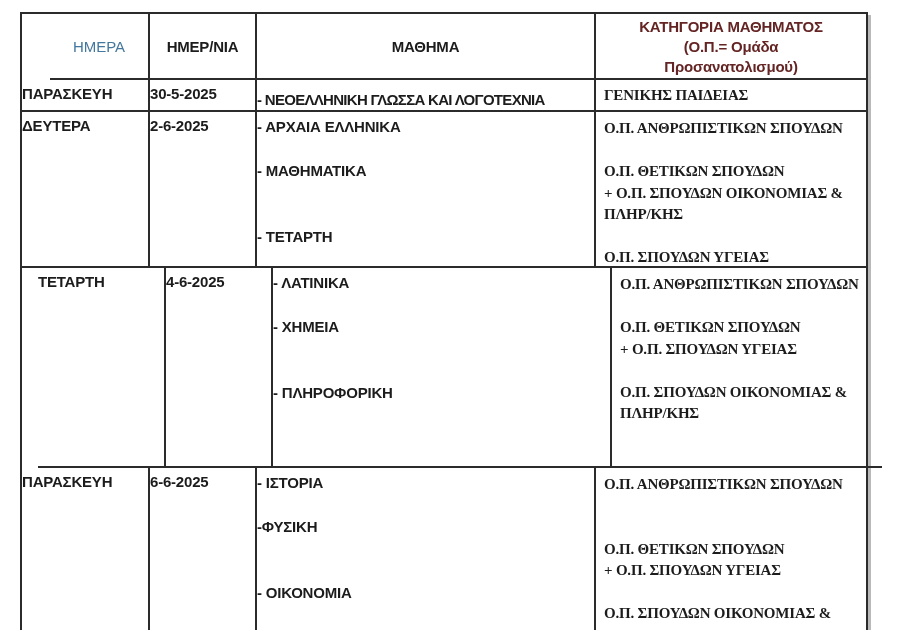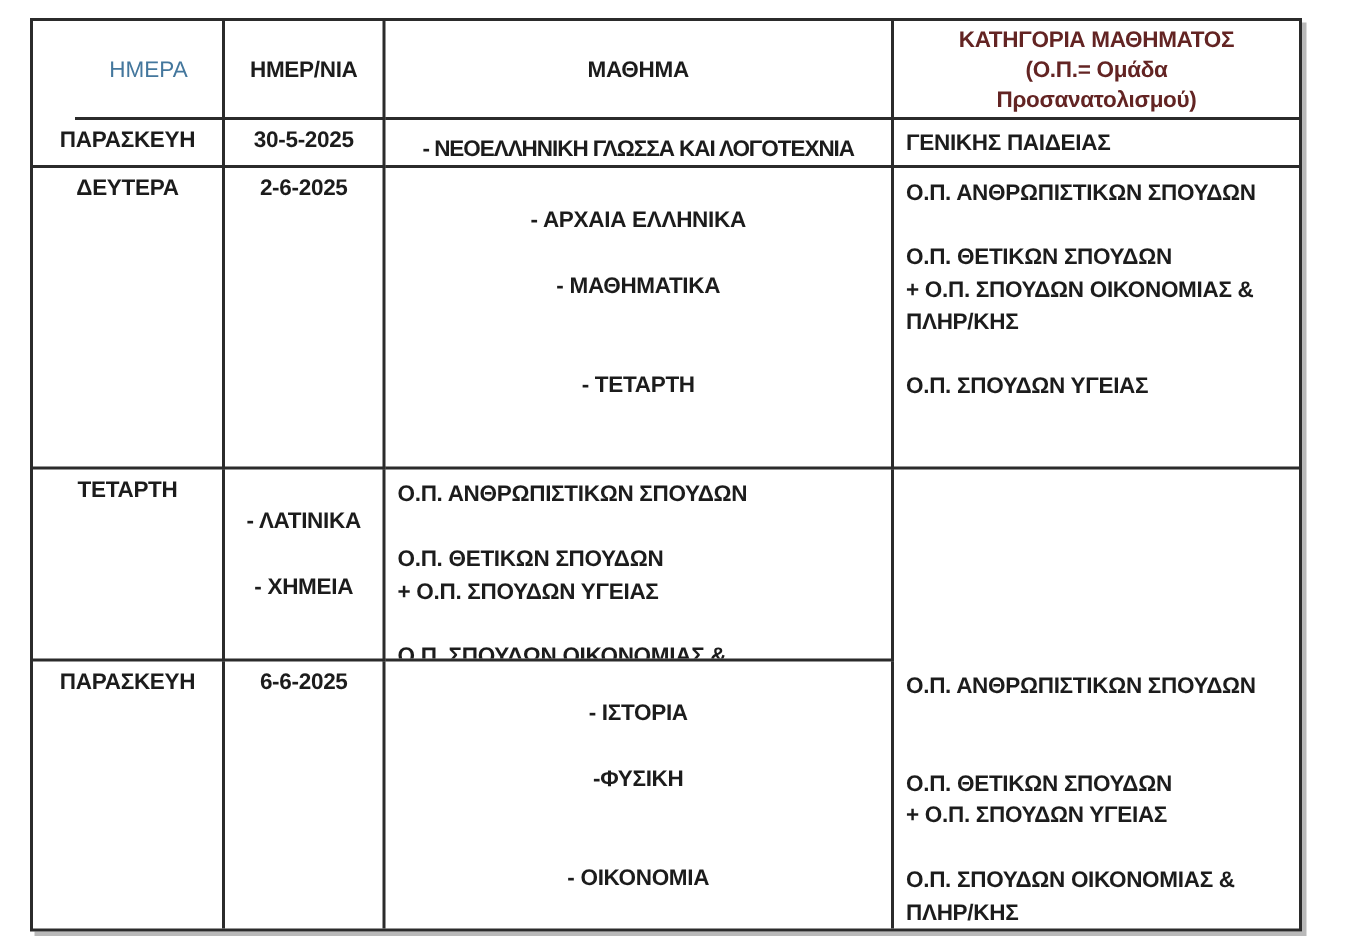--- a/index.html
+++ b/index.html
@@ -54,37 +54,35 @@
   }
   .hcell.hcat{
     flex-direction:column;
     color:var(--category-header-text);
     line-height:20px;
     padding-top:1px;
     align-items:center;
   }
   
   .tr.r0{height:32px;}
-  .tr.r1{height:201px;}
-  .tr.r2{height:128px;}
+  .tr.r1{height:156px;}
+  .tr.r2{height:200px;margin-left:16px;}
   .tr.r3{height:178px;}
   .td-day,.td-date{
-    text-align:center;
     padding-top:5px;
   }
-  .td-subject{padding-top:24px;}
+  .td-subject{padding-top:4px;}
   .td-subject .line{
     height:22px;
     line-height:21px;
-    text-align:center;
     white-space:nowrap;
   }
   .r0 .td-subject{padding-top:9px;}
   .r0 .td-subject .line{letter-spacing:-0.7px;}
-  .td-category{padding:6px 4px 0 8px;}
+  .td-category{padding:6px 4px 0 8px;font-family:Liberation Serif, serif;}
   .r0 .td-category{padding-top:5px;}
   .td-category .line{
     height:21.5px;
     line-height:21px;
     text-align:left;
     white-space:nowrap;
   }
 </style>
 </head>
 <body>
@@ -134,20 +132,21 @@
             <div class="line"></div>
             <div class="line">Ο.Π. ΘΕΤΙΚΩΝ ΣΠΟΥΔΩΝ</div>
             <div class="line">+ Ο.Π. ΣΠΟΥΔΩΝ ΟΙΚΟΝΟΜΙΑΣ &amp;</div>
             <div class="line">ΠΛΗΡ/ΚΗΣ</div>
             <div class="line"></div>
             <div class="line">Ο.Π. ΣΠΟΥΔΩΝ ΥΓΕΙΑΣ</div>
           </div>
         </div>
         <div class="tr r2">
           <div class="td td-day">ΤΕΤΑΡΤΗ</div>
+          <div class="td td-date">4-6-2025</div>
           <div class="td td-subject">
             <div class="line">- ΛΑΤΙΝΙΚΑ</div>
             <div class="line"></div>
             <div class="line">- ΧΗΜΕΙΑ</div>
             <div class="line"></div>
             <div class="line"></div>
             <div class="line">- ΠΛΗΡΟΦΟΡΙΚΗ</div>
           </div>
           <div class="td td-category">
             <div class="line">Ο.Π. ΑΝΘΡΩΠΙΣΤΙΚΩΝ ΣΠΟΥΔΩΝ</div>

